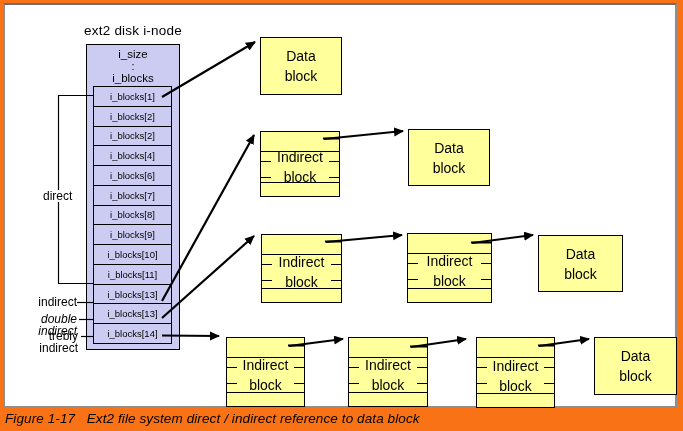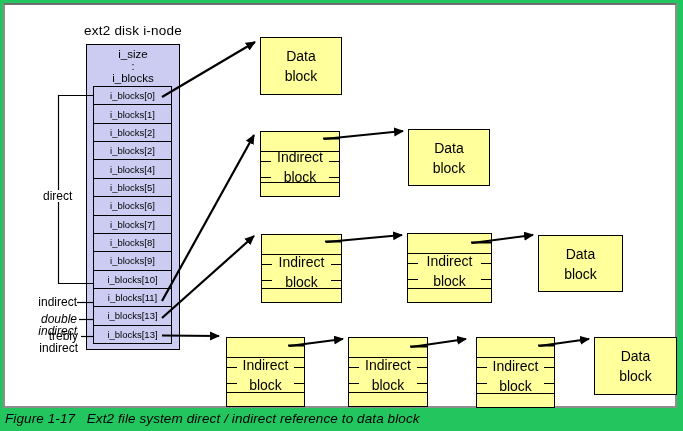--- a/index.html
+++ b/index.html
@@ -3,21 +3,21 @@
 <meta charset="utf-8">
 <style>
   :root{
     --inode-fill:#ccccf2;
     --block-fill:#ffff9c;
     --line:#000000;
     --frame:#8e8e8e;
   }
   html,body{margin:0;padding:0;background:#fff;}
   .page{
-    position:relative;width:683px;height:431px;background:#22c55e;
+    position:relative;width:683px;height:431px;background:#f97316;
     font-family:"Liberation Sans",sans-serif;color:#000;overflow:hidden;
   }
   .frame{
     position:absolute;left:3px;top:3px;width:674px;height:405px;
     box-sizing:border-box;background:#fff;
     border:2px solid var(--frame);
     border-top-color:#6e6e6e;
   }
   
   .inode-title{
@@ -81,34 +81,33 @@
 
     <div class="inode-title">ext2 disk i-node</div>
 
     <div class="inode-table">
       <div class="inode-header">
         <div class="h1">i_size</div>
         <div class="h2">:</div>
         <div class="h3">i_blocks</div>
       </div>
       <div class="inode-cells">
-        <div class="inode-cell">i_blocks[0]</div>
         <div class="inode-cell">i_blocks[1]</div>
         <div class="inode-cell">i_blocks[2]</div>
         <div class="inode-cell">i_blocks[2]</div>
         <div class="inode-cell">i_blocks[4]</div>
-        <div class="inode-cell">i_blocks[5]</div>
         <div class="inode-cell">i_blocks[6]</div>
         <div class="inode-cell">i_blocks[7]</div>
         <div class="inode-cell">i_blocks[8]</div>
         <div class="inode-cell">i_blocks[9]</div>
         <div class="inode-cell">i_blocks[10]</div>
         <div class="inode-cell">i_blocks[11]</div>
         <div class="inode-cell">i_blocks[13]</div>
         <div class="inode-cell">i_blocks[13]</div>
+        <div class="inode-cell">i_blocks[14]</div>
       </div>
     </div>
 
     <div class="side-label lbl-direct">direct</div>
     <div class="side-label lbl-indirect">indirect</div>
     <div class="side-label lbl-double">double indirect</div>
     <div class="side-label lbl-trebly">trebly indirect</div>
 
     <div class="blk" style="left:255px;top:32px;width:82px;height:58px">
       <div class="blk-label">Data

